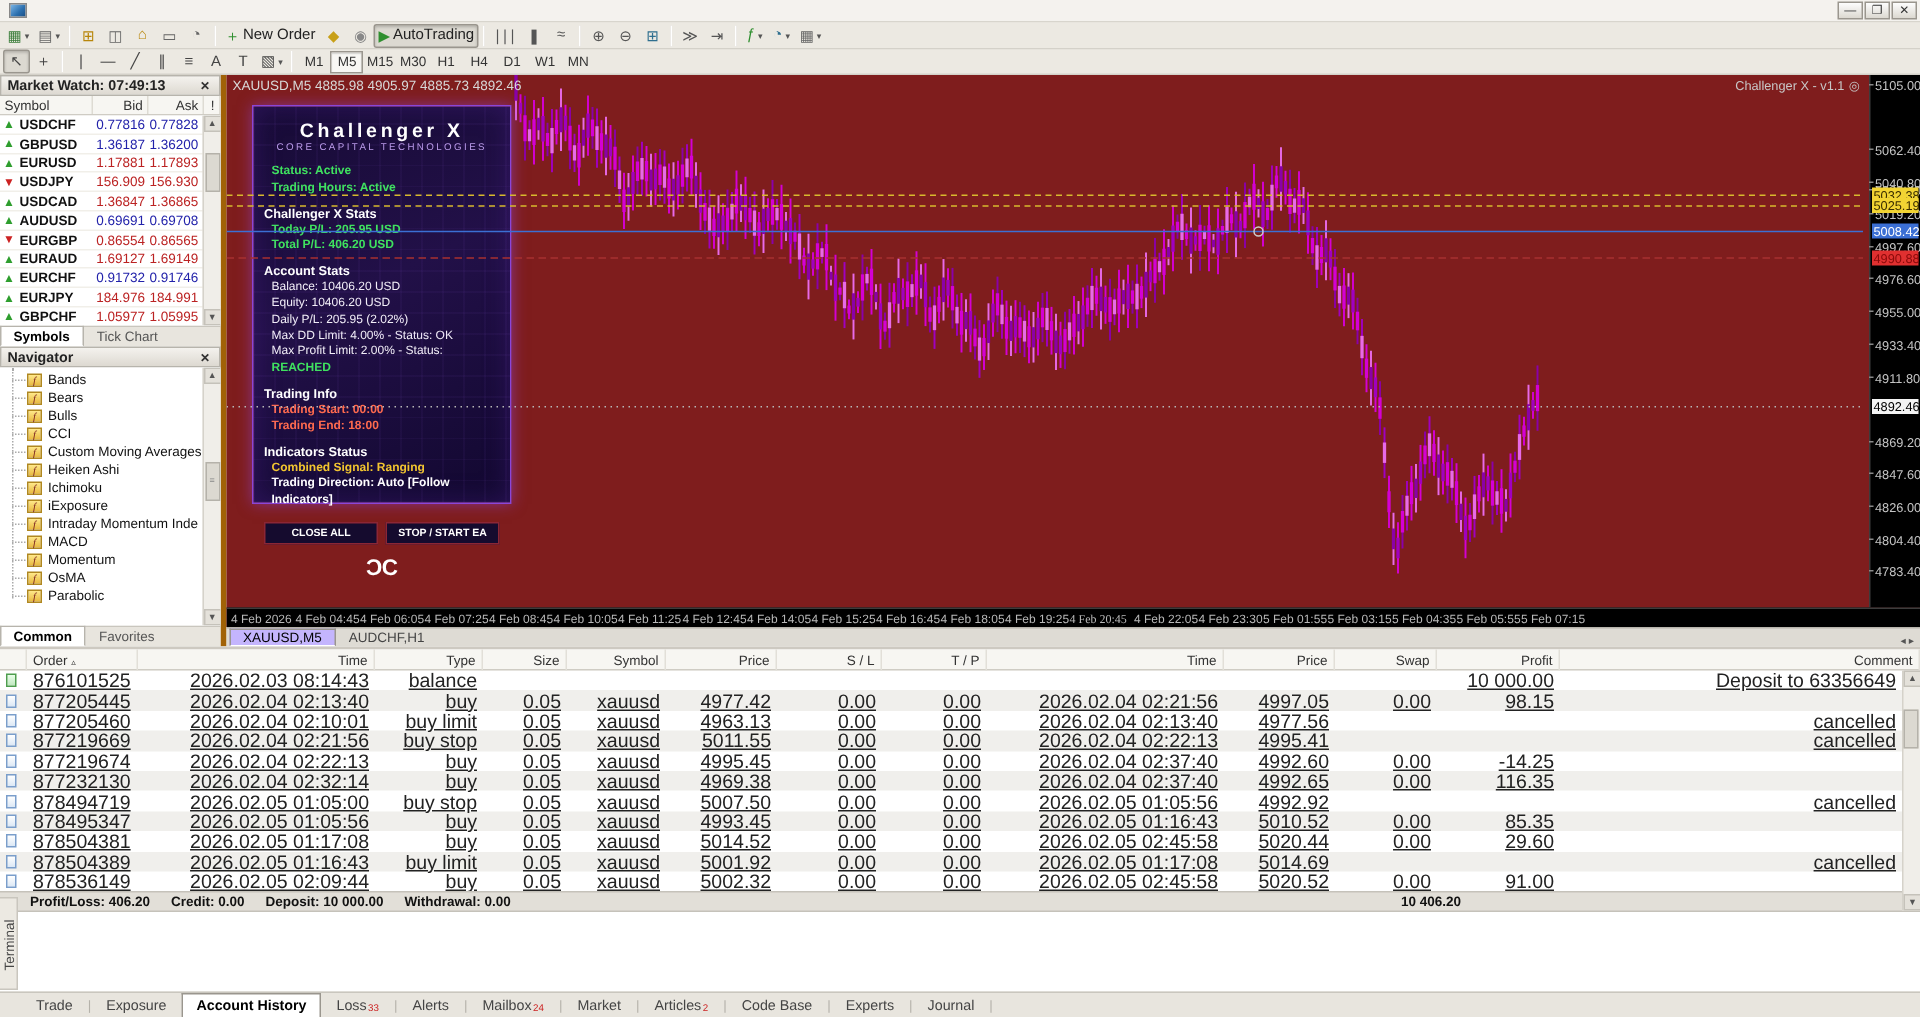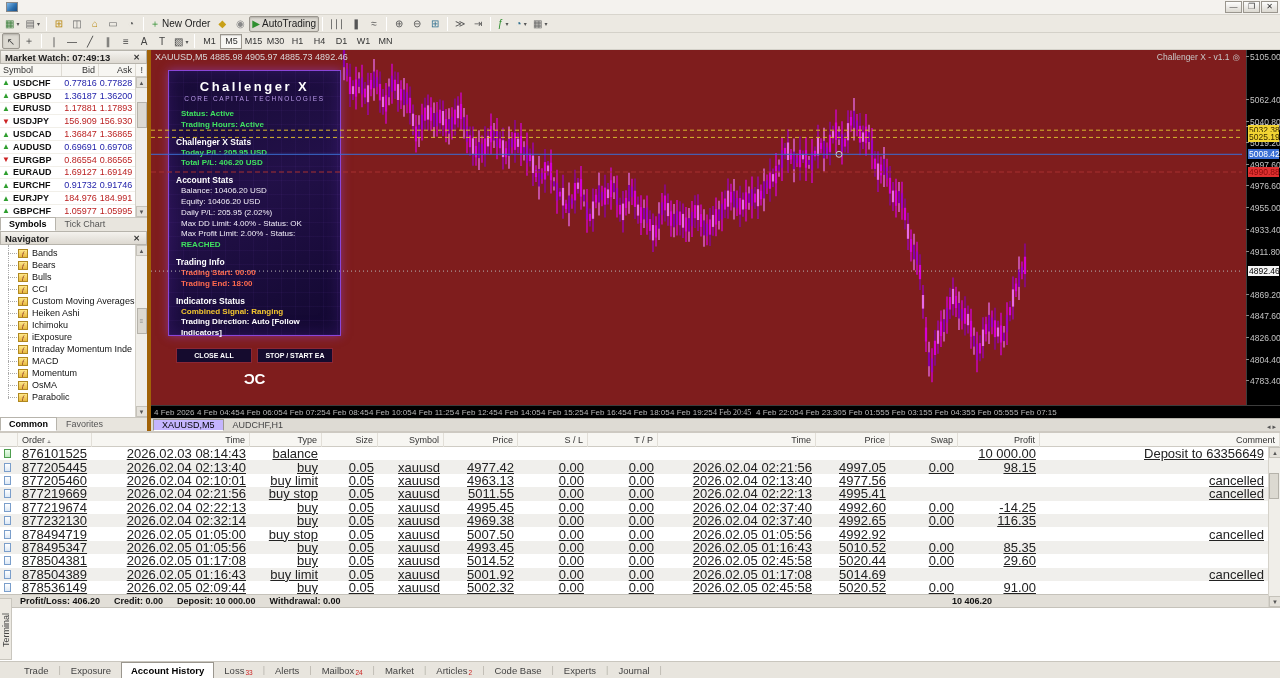--- a/index.html
+++ b/index.html
@@ -106,21 +106,21 @@
   .thead > span.l { text-align:left; }
   .trow { height:13.4px; font-size:13px; color:#222;text-decoration:underline; }
   .trow:nth-child(even) { background:#f0efec; }
   .trow > span { padding:0 4px; text-align:right; white-space:nowrap; overflow:hidden; }
   .trow > span.l { text-align:left; }
   .doc-icon { display:inline-block; width:7px; height:9px; border:1px solid #7a9ecb; background:linear-gradient(#fff,#dce8f5); position:relative; }
   .doc-icon.green { border-color:#4e9e4e; background:linear-gradient(#eaffea,#bfe8bf); }
   .tsummary { height:14px; background:#e2dfd8; border-top:1px solid #c5c2ba; border-bottom:1px solid #c5c2ba; font-size:9px; font-weight:bold; color:#111; display:flex; align-items:center; position:relative; }
   .tsummary .seg { margin-right:14px; }
   .tsummary .seg:first-child { margin-left:20px; }
-  .tsummary .total { position:absolute; right:288px; }
+  .tsummary .total { position:absolute; right:306px; }
   .tfiller { flex:1; background:#fff; }
   .term-scroll { position:absolute; right:0; top:14px; height:160px; width:12px; background:#f0eee9; border-left:1px solid #d5d2ca; font-size:6px; color:#555; }
   .term-tabs { height:17px; background:#e8e5de; border-top:1px solid #c9c6be; display:flex; align-items:flex-end; font-size:9.5px; color:#444; padding-left:14px; }
   .ttab { padding:2px 9px; display:flex; align-items:flex-start; gap:1px; border:1px solid transparent; border-bottom:none; }
   .ttab.active { background:#fff; border-color:#9a968e; color:#000; font-weight:bold; position:relative; top:1px; padding-bottom:3px; }
   .ttab .badge { font-size:6.5px; color:#cc2222; margin-top:4px; }
   .ttab-sep { color:#b5b2aa; align-self:center; font-size:9px; }
 
   
   .side-label { position:absolute; left:0; top:598px; width:12px; height:62px; background:#ece9e2; border:1px solid #c9c6be; border-left:none; z-index:20; }

